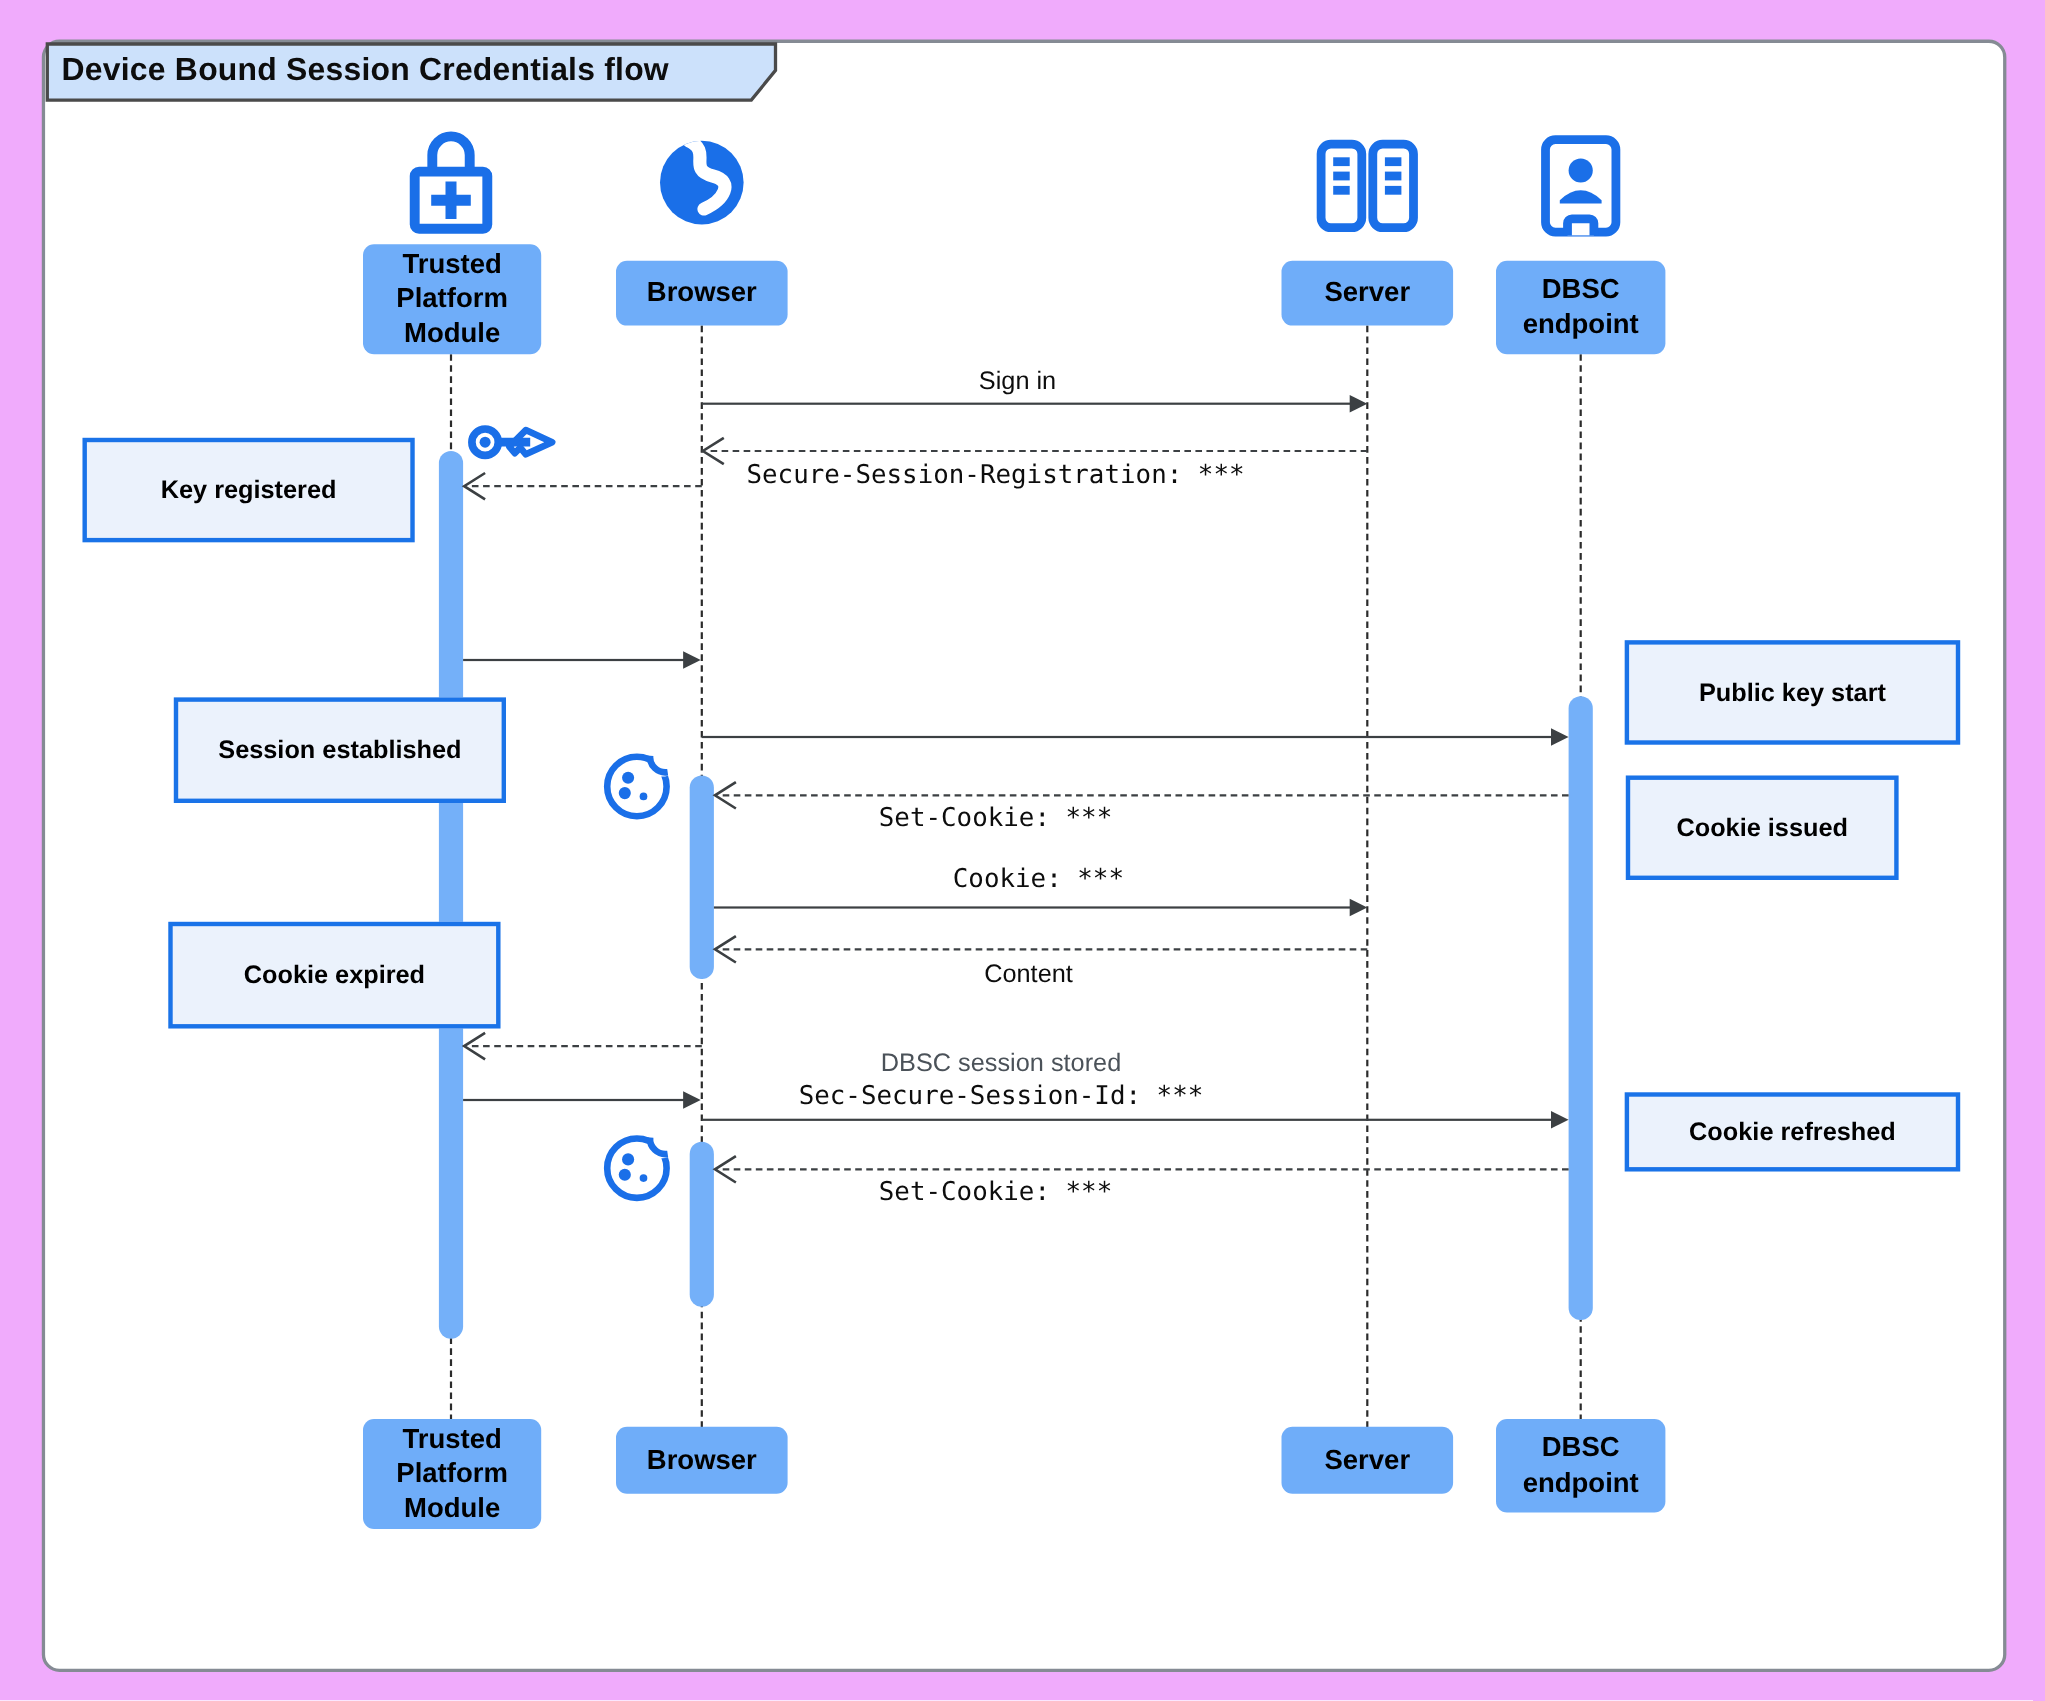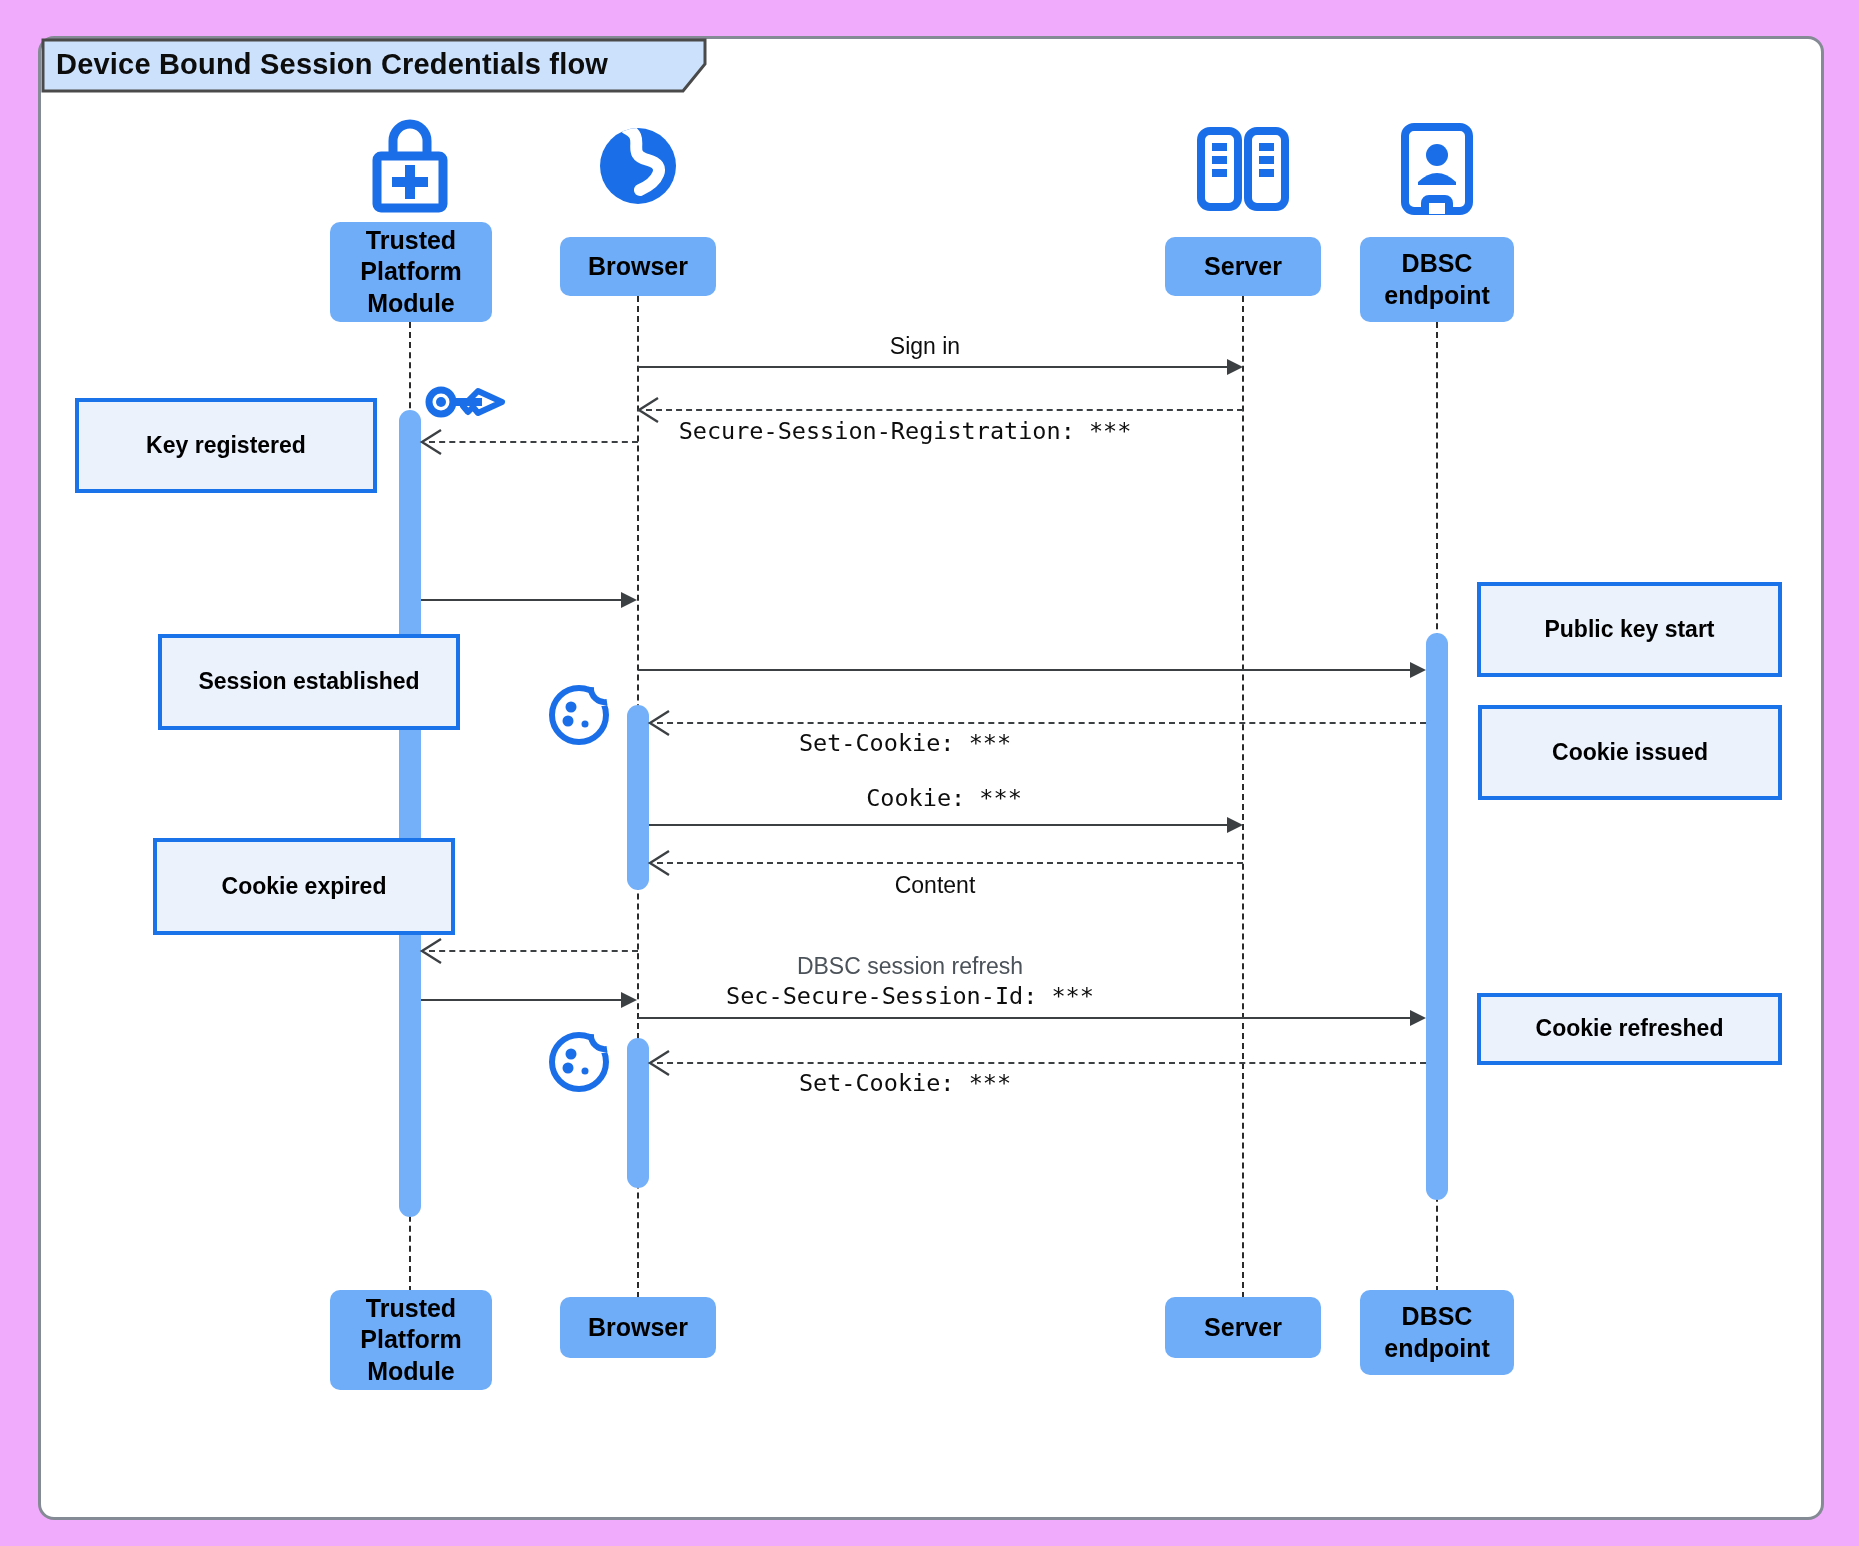--- a/index.html
+++ b/index.html
@@ -129,21 +129,21 @@
   <div class="pbox" style="left:1360px;top:237px;width:154px;height:85px;">DBSC endpoint</div>
 
   <div class="pbox" style="left:330px;top:1290px;width:162px;height:100px;">Trusted Platform Module</div>
   <div class="pbox" style="left:560px;top:1297px;width:156px;height:61px;">Browser</div>
   <div class="pbox" style="left:1165px;top:1297px;width:156px;height:61px;">Server</div>
   <div class="pbox" style="left:1360px;top:1290px;width:154px;height:85px;">DBSC endpoint</div>
 
   <div class="note" style="left:75px;top:398px;width:302px;height:95px;">Key registered</div>
   <div class="note" style="left:158px;top:634px;width:302px;height:96px;">Session established</div>
   <div class="note" style="left:1477px;top:582px;width:305px;height:95px;">Public key start</div>
-  <div class="note" style="left:1478px;top:705px;width:304px;height:95px;">Cookie issued</div>
+  <div class="note" style="left:1478px;top:705px;width:248px;height:95px;">Cookie issued</div>
   <div class="note" style="left:153px;top:838px;width:302px;height:97px;">Cookie expired</div>
   <div class="note" style="left:1477px;top:993px;width:305px;height:72px;text-align:right;">Cookie refreshed</div>
 
   <div class="msg-line solid" style="left:638px;top:366px;width:590px;"></div>
   <div class="head-solid" style="left:1227px;top:359px;"></div>
   <div class="msg-label" style="left:625px;top:333px;">Sign in</div>
 
   <div class="msg-line dashed" style="left:646px;top:409px;width:597px;"></div>
   <svg class="head-open" style="left:636px;top:396px;" width="24" height="28">
       <polyline points="22,2 3,14 22,26" fill="none" stroke="var(--arrow)" stroke-width="2.4"></polyline>
@@ -180,21 +180,21 @@
   <div class="msg-line dashed" style="left:429px;top:950px;width:209px;"></div>
   <svg class="head-open" style="left:419px;top:937px;" width="24" height="28">
       <polyline points="22,2 3,14 22,26" fill="none" stroke="var(--arrow)" stroke-width="2.4"></polyline>
     </svg>
 
   <div class="msg-line solid" style="left:421px;top:999px;width:201px;"></div>
   <div class="head-solid" style="left:621px;top:992px;"></div>
 
   <div class="msg-line solid" style="left:638px;top:1017px;width:772px;"></div>
   <div class="head-solid" style="left:1410px;top:1010px;"></div>
-  <div class="msg-label gray" style="left:610px;top:953px;">DBSC session refresh</div>
+  <div class="msg-label gray" style="left:610px;top:953px;">DBSC session stored</div>
   <div class="msg-label mono" style="left:610px;top:982px;">Sec-Secure-Session-Id: ***</div>
 
   <div class="msg-line dashed" style="left:657px;top:1062px;width:769px;"></div>
   <svg class="head-open" style="left:647px;top:1049px;" width="24" height="28">
       <polyline points="22,2 3,14 22,26" fill="none" stroke="var(--arrow)" stroke-width="2.4"></polyline>
     </svg>
   <div class="msg-label mono" style="left:605px;top:1069px;">Set-Cookie: ***</div>
 
 </div>
 

